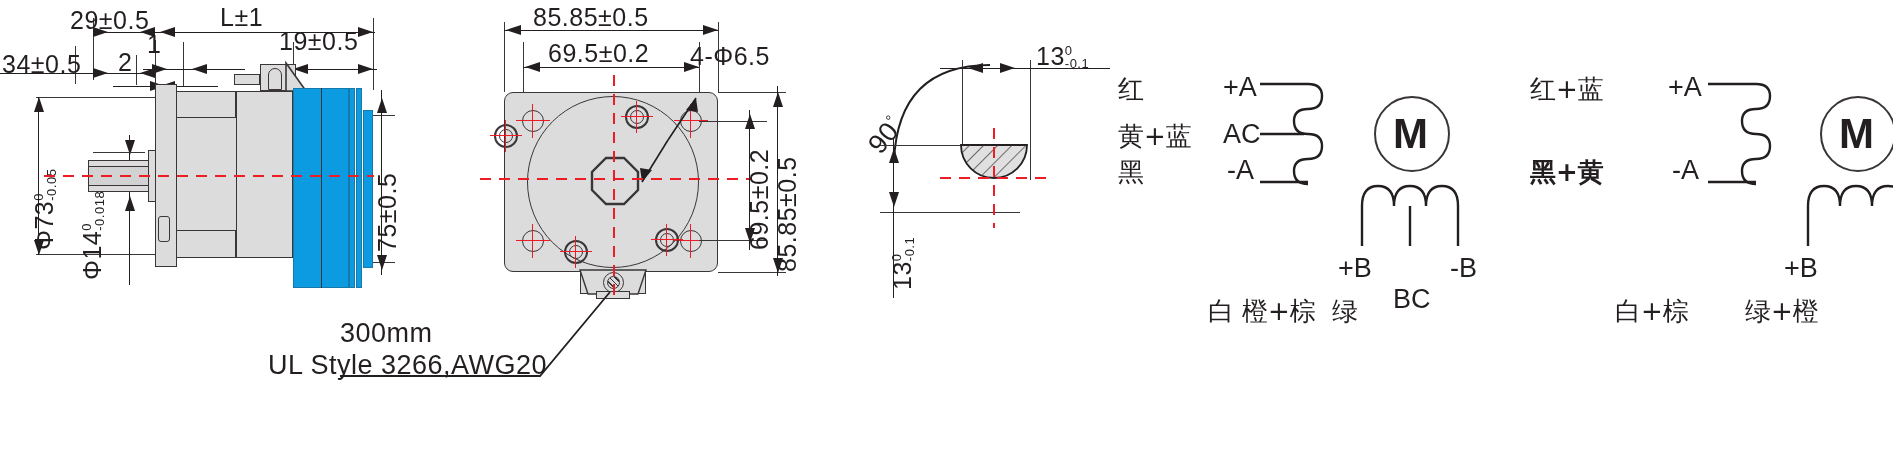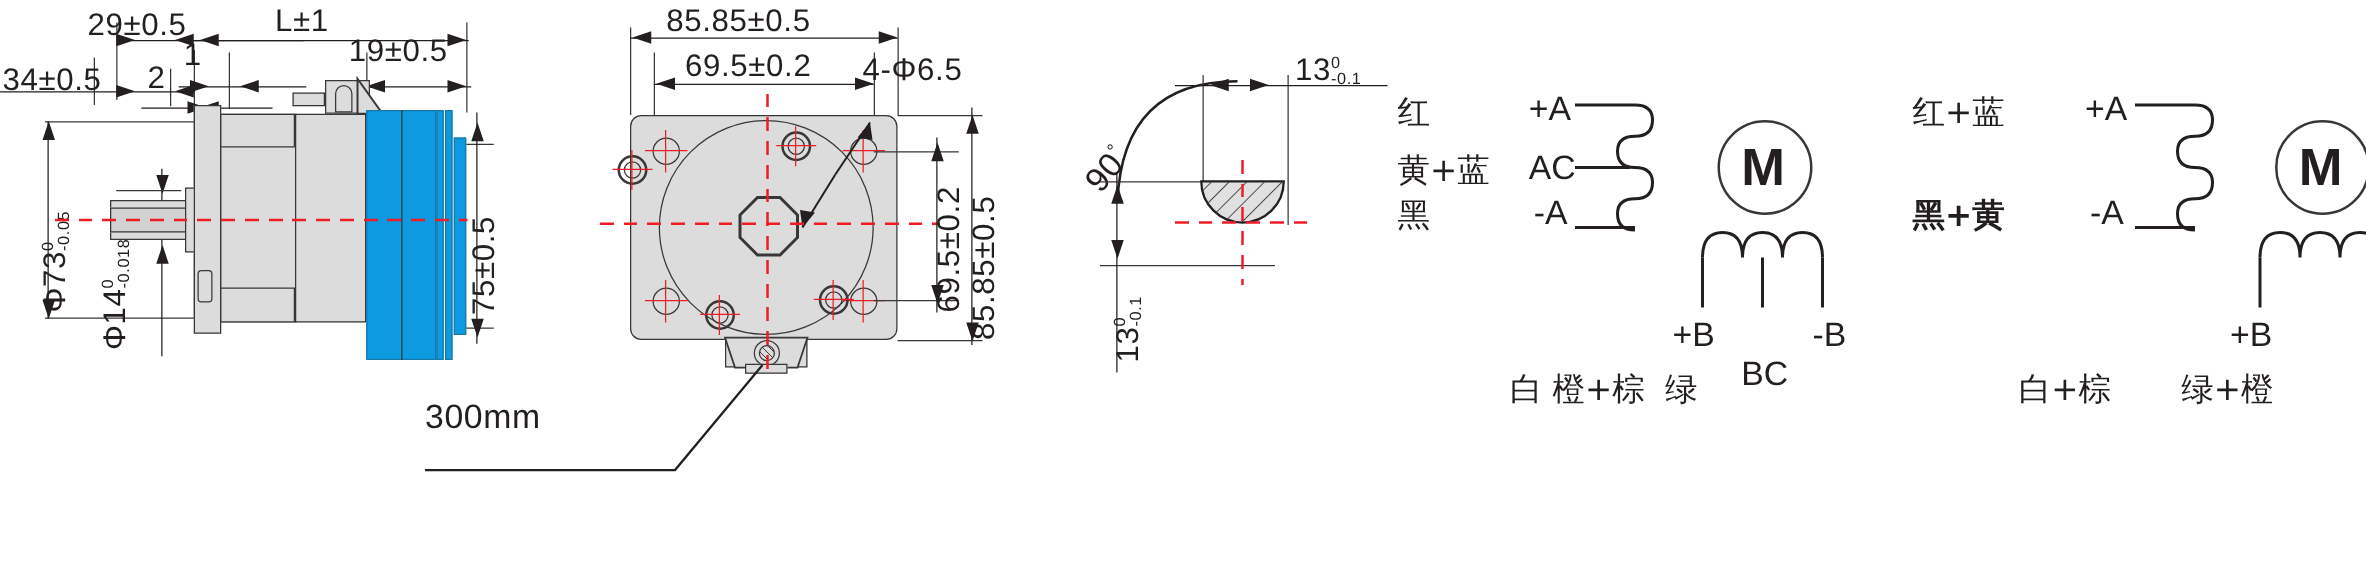--- a/index.html
+++ b/index.html
@@ -248,20 +248,23 @@
     <div class="dim rot90" style="left:303px;top:272px;transform:rotate(-90deg);">
       <span>85.85</span><span>±0.5</span>
     </div>
 
     <svg class="abs" style="left:-130px;top:292px;" width="320" height="90">
       <polyline points="270,0 200,84 0,84" fill="none" stroke="#231f20" stroke-width="1.8"></polyline>
     </svg>
     <div class="dim" style="left:-130px;top:318px;font-size:27px;">
       <span>300mm</span>
     </div>
+    <div class="dim" style="left:-202px;top:350px;font-size:27px;">
+      <span>UL Style 3266,AWG20</span>
+    </div>
   </div>
 
   <div class="abs" style="left:840px;top:0;width:290px;height:461px;">
 
     <svg class="abs" style="left:10px;top:55px;" width="160" height="130">
       <path d="M 140 10 Q 48 10 44 106" fill="none" stroke="#231f20" stroke-width="2"></path>
     </svg>
     <div class="dim rot90" style="left:22px;top:140px;transform:rotate(-50deg);font-size:27px;">
       <span>90</span><span style="font-size:15px;vertical-align:super;">°</span>
     </div>

